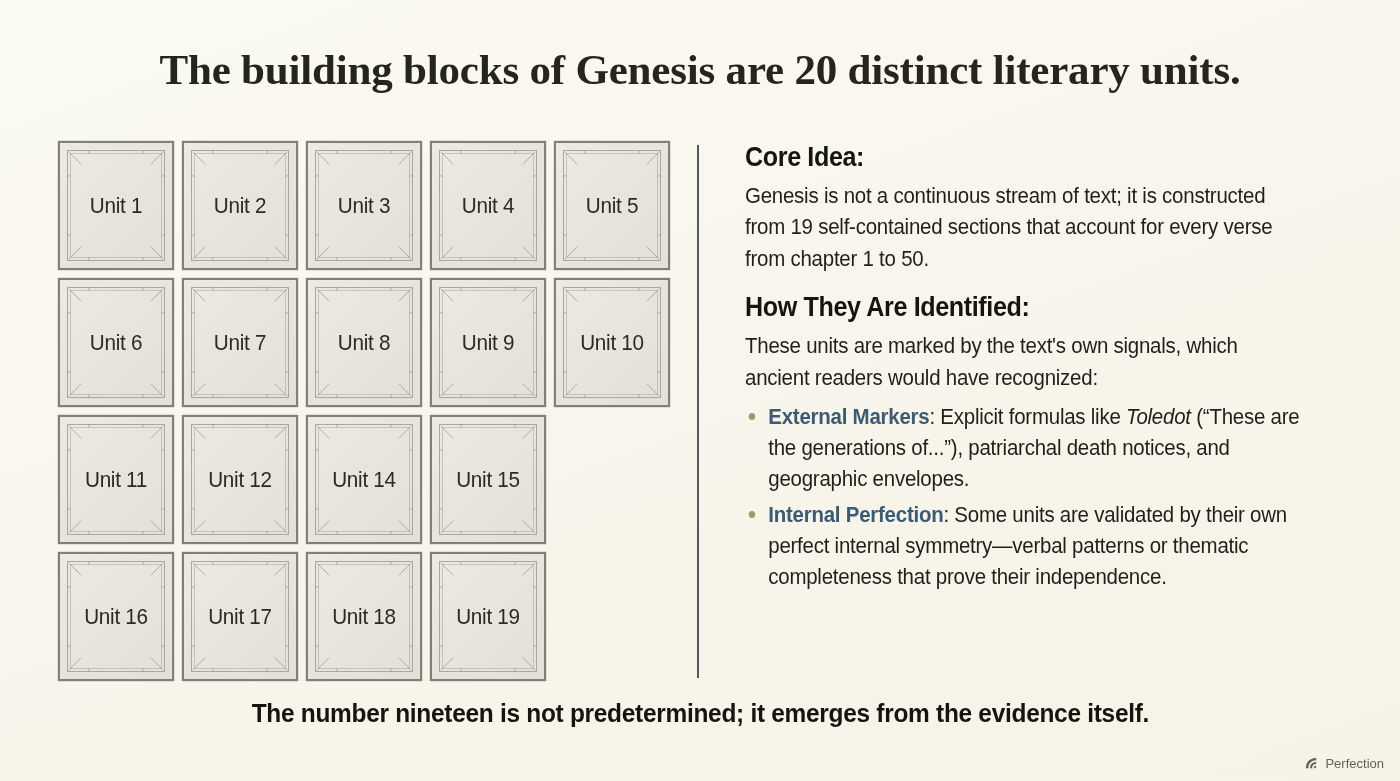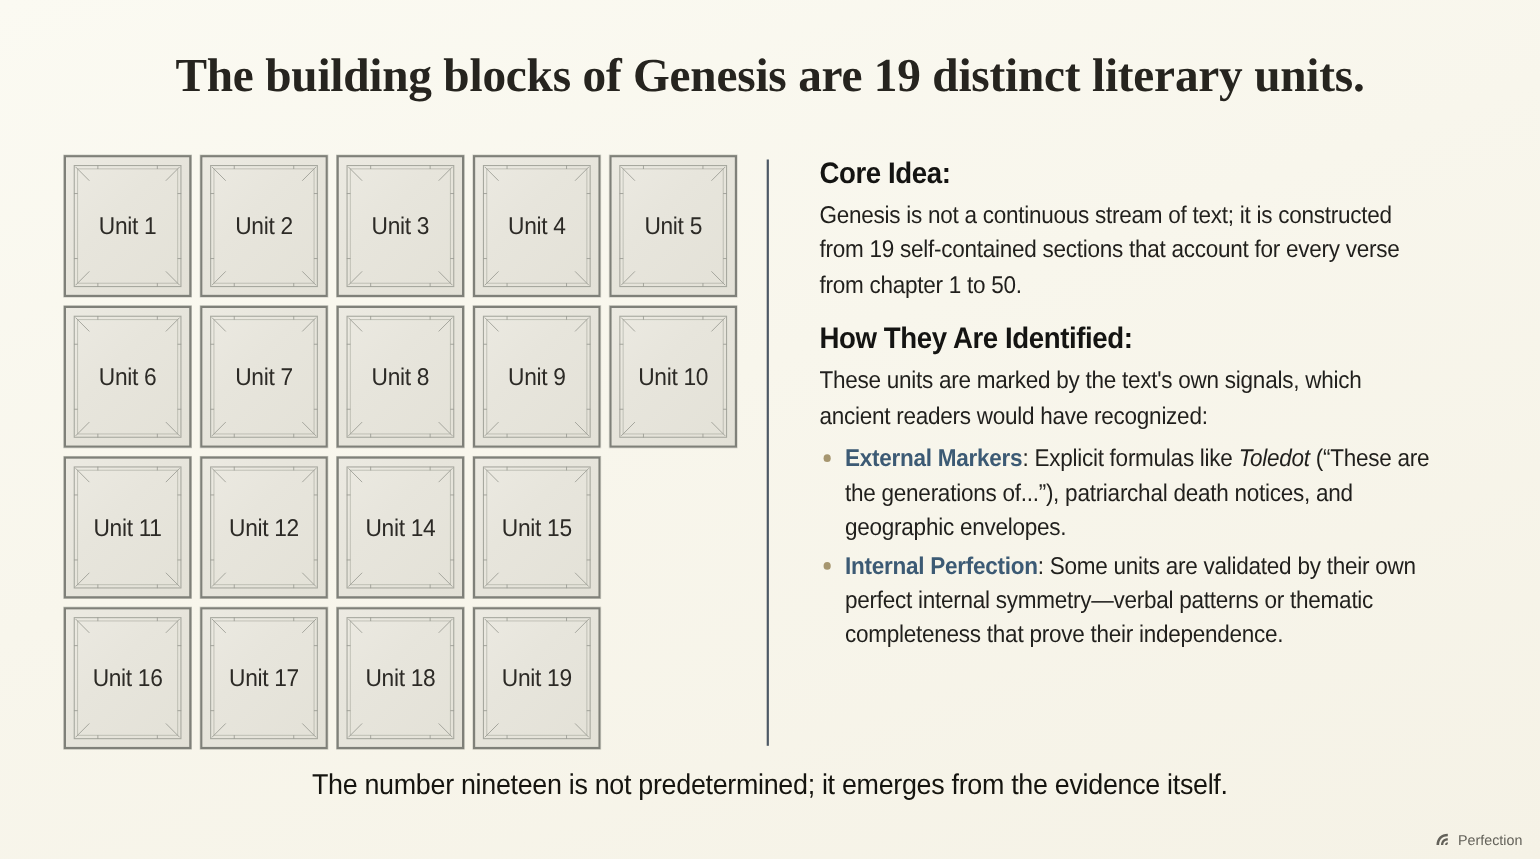--- a/index.html
+++ b/index.html
@@ -179,21 +179,21 @@
   }
 
   
   .footer {
     position: absolute;
     left: 0;
     right: 0;
     top: 698px;
     text-align: center;
     font-family: "Liberation Sans", sans-serif;
-    font-weight: normal;
+    font-weight: bold;
     font-size: 26px;
     letter-spacing: -0.3px;
     color: #15140f;
   }
   .footer span { display: inline-block; transform: scaleX(0.94); }
 
   
   .watermark {
     position: absolute;
     right: 16px;
@@ -206,21 +206,21 @@
     font-family: "Liberation Sans", sans-serif;
     opacity: 0.85;
   }
   .watermark svg { display: block; }
 </style>
 </head>
 <body>
 
 <div class="slide">
 
-  <div class="title">The building blocks of Genesis are 19 distinct literary units.</div>
+  <div class="title">The building blocks of Genesis are 20 distinct literary units.</div>
 
   <div class="grid-wrap" id="unit-grid">
       <div class="grid-row">
         <div class="tile">
           <div class="inner-frame"></div>
           <div class="inner-frame2"></div>
           <div class="corners">
             <svg viewBox="0 0 116 129" preserveAspectRatio="none">
               <g stroke="#9a9b92" stroke-width="0.8" fill="none">
                 <path d="M9 9 L22 22"></path>

